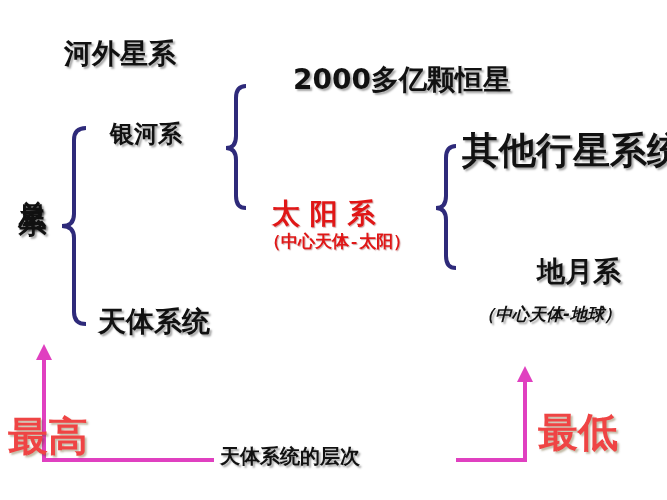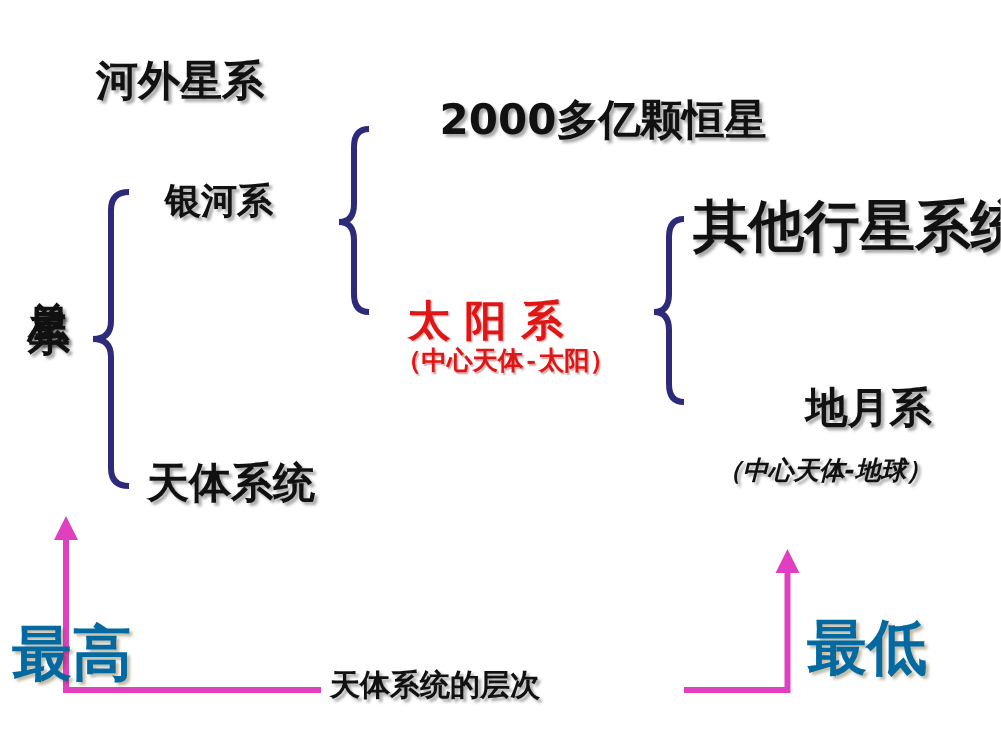--- a/index.html
+++ b/index.html
@@ -7,21 +7,21 @@
     width:667px; height:500px; position:relative; overflow:hidden;
     background:#ffffff;
     font-family:"DejaVu Sans", "Liberation Sans", sans-serif;
   }
   .lbl {
     position:absolute; font-weight:bold; color:#111111; white-space:nowrap;
     text-shadow: 2px 2px 2px rgba(0,0,0,0.35);
     line-height:1;
   }
   .red { color:#e01616; text-shadow: 1px 1px 1px rgba(120,0,0,0.35); }
-  .gold { color:#0369a1; text-shadow: 2px 2px 2px rgba(80,60,0,0.35); }
+  .gold { color:#ef4444; text-shadow: 2px 2px 2px rgba(80,60,0,0.35); }
   svg.lines { position:absolute; left:0; top:0; }
   .vert { writing-mode: vertical-rl; text-orientation: upright; letter-spacing:4px; }
 </style>
 </head>
 <body>
 
 <svg class="lines" width="667" height="500">
 
   <path d="M86,128 Q74,128 74,140 L74,214 Q74,226 62,226 Q74,226 74,238 L74,312 Q74,324 86,324" fill="none" stroke="#2e2a7a" stroke-width="4"></path>
 

